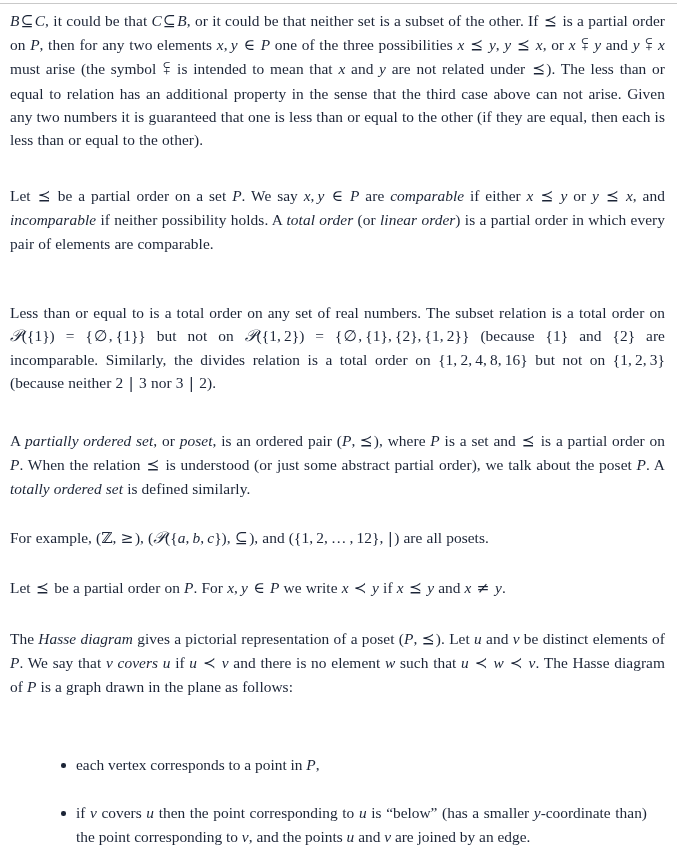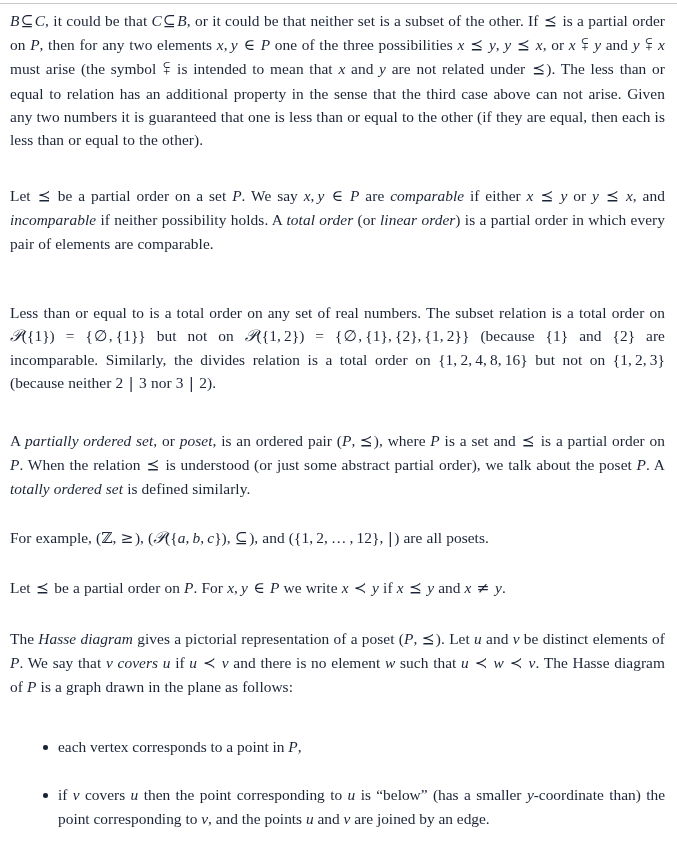--- a/index.html
+++ b/index.html
@@ -45,21 +45,21 @@
     word-spacing: 0.2px;
     hyphens: none;
   }
   p.para.last-line-natural {
     text-align-last: left;
   }
   .gap-lg { height: 26px; }
   .gap-xl { height: 33px; }
 
   ul.bullets {
-    margin: 0;
+    margin: 18px;
     padding: 0;
     list-style: none;
   }
   ul.bullets li {
     position: relative;
     padding-left: 48px;
     font-size: 15.4px;
     line-height: 23.2px;
     text-align: justify;
     text-align-last: left;

